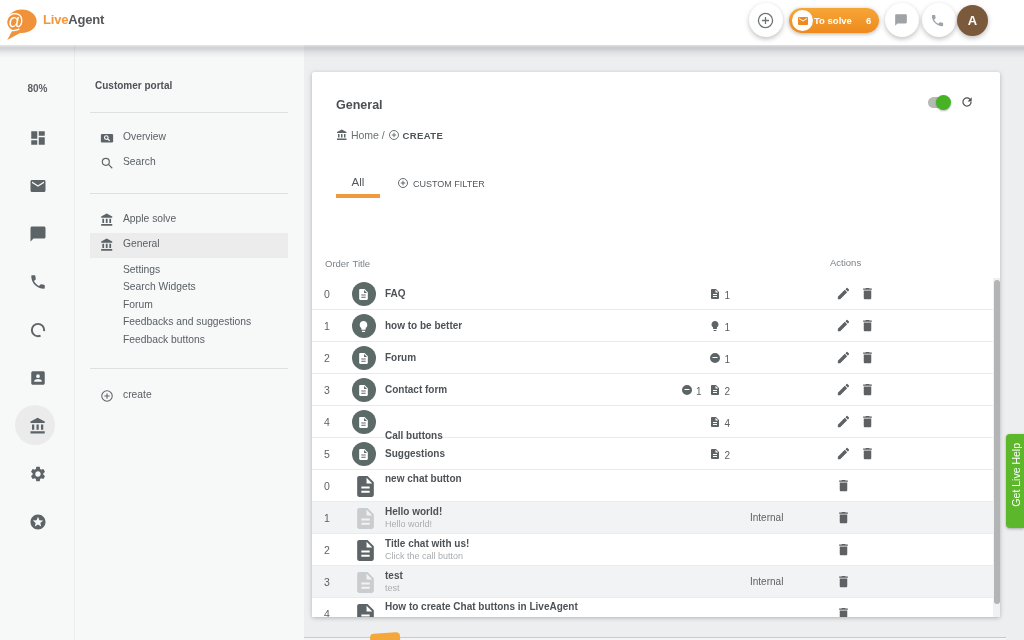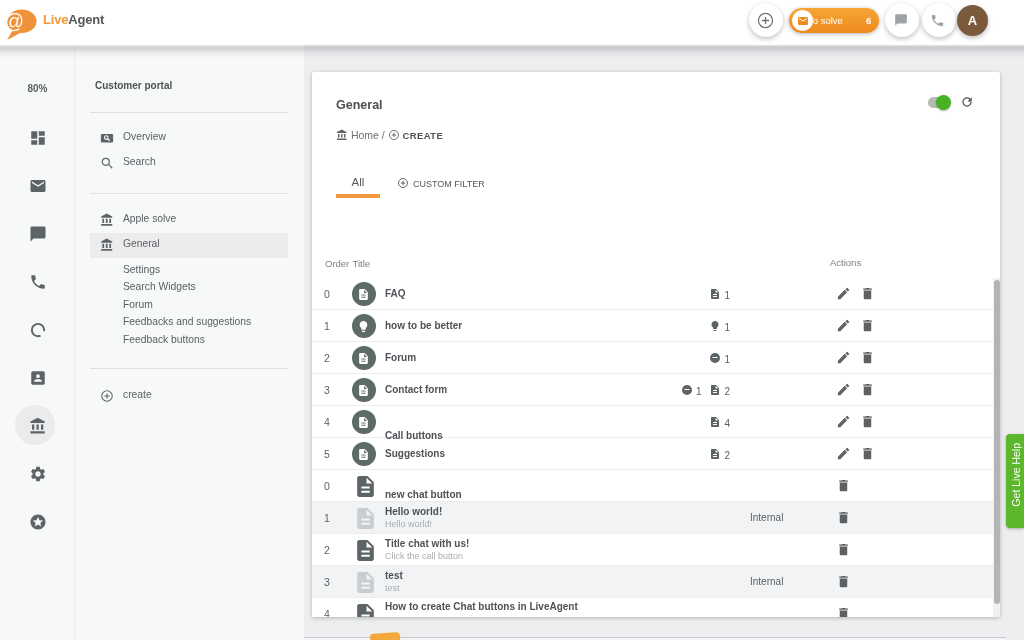--- a/index.html
+++ b/index.html
@@ -10,21 +10,21 @@
 
 #header { position:absolute; left:0; top:0; width:1024px; height:45px; background:#fff; z-index:30; }
 #hshadow { position:absolute; left:0; top:45px; width:1024px; height:13px; background:linear-gradient(rgba(100,102,108,.10), rgba(95,97,104,.27) 22%, rgba(120,122,128,.10) 60%, rgba(150,152,160,0)); z-index:29; }
 #logo { position:absolute; left:0px; top:0px; }
 #logotext { position:absolute; left:43px; top:12px; font-size:13px; font-weight:bold; color:#55575a; letter-spacing:-0.2px; }
 #logotext .lv { color:#f2973a; }
 .hbtn { position:absolute; top:3px; width:34px; height:34px; border-radius:50%; background:#fff; box-shadow:0 2px 5px rgba(0,0,0,.25); }
 #pill { position:absolute; left:789px; top:8px; width:90px; height:25px; border-radius:13px; background:linear-gradient(#f6a637,#ee8a1e); box-shadow:0 1px 4px rgba(0,0,0,.3); }
 #pill .wc { position:absolute; left:3px; top:2px; width:21px; height:21px; border-radius:50%; background:#fff; }
 #pill .wc svg { position:absolute; left:4.5px; top:4.5px; }
-#pill .t { position:absolute; left:19px; top:6.5px; font-size:9.5px; font-weight:normal; color:#fff; }
+#pill .t { position:absolute; left:25px; top:6.5px; font-size:9.5px; font-weight:bold; color:#fff; }
 #pill .n { position:absolute; left:77px; top:6.5px; font-size:9.5px; font-weight:bold; color:#fff; }
 #avatar { position:absolute; left:957px; top:5px; width:31px; height:31px; border-radius:50%; box-shadow:0 2px 5px rgba(0,0,0,.25); background:#7b5a3b; color:#fff; font-size:13px; font-weight:bold; text-align:center; line-height:31px; }
 
 
 #sidebar { position:absolute; left:0; top:45px; width:75px; height:595px; background:#f7f8f8; border-right:1px solid #eceded; }
 #pct { position:absolute; left:0; top:83px; width:75px; text-align:center; font-size:10px; font-weight:bold; color:#5c6164; }
 .sic { position:absolute; left:0; width:75px; text-align:center; }
 .sic svg { vertical-align:middle; }
 #hl { position:absolute; left:15px; top:405px; width:40px; height:40px; border-radius:50%; background:#ebebec; }
 
@@ -266,21 +266,21 @@
             <path d="M3 17.25V21h3.75L17.81 9.94l-3.75-3.75L3 17.25zM20.71 7.04c.39-.39.39-1.02 0-1.41l-2.34-2.34a.9959.9959 0 00-1.41 0l-1.83 1.83 3.75 3.75 1.83-1.83z"></path>
           </svg><svg width="15" height="15" viewBox="0 0 24 24" fill="#5d6164">
             <path d="M6 19c0 1.1.9 2 2 2h8c1.1 0 2-.9 2-2V7H6v12zM19 4h-3.5l-1-1h-5l-1 1H5v2h14V4z"></path>
           </svg></span>
       </div>
       <div class="row" style="top:192px;">
         <span class="ord" style="top:10px">0</span>
         <svg class="dic" width="25" height="25" viewBox="0 0 24 24" fill="#5d6467">
           <path d="M14 2H6c-1.1 0-2 .9-2 2v16c0 1.1.9 2 2 2h12c1.1 0 2-.9 2-2V8l-6-6zm2 16H8v-2h8v2zm0-4H8v-2h8v2zm-3-5V3.5L18.5 9H13z"></path>
         </svg>
-        <span class="ttl" style="top:19px">new chat button</span>
+        <span class="ttl" style="top:3px">new chat button</span>
         <span class="act"><svg width="15" height="15" viewBox="0 0 24 24" fill="#5d6164">
             <path d="M6 19c0 1.1.9 2 2 2h8c1.1 0 2-.9 2-2V7H6v12zM19 4h-3.5l-1-1h-5l-1 1H5v2h14V4z"></path>
           </svg></span>
       </div>
       <div class="row" style="top:224px;background:#f2f3f4;">
         <span class="ord" style="top:10px">1</span>
         <svg class="dic" width="25" height="25" viewBox="0 0 24 24" fill="#c9cdd0">
           <path d="M14 2H6c-1.1 0-2 .9-2 2v16c0 1.1.9 2 2 2h12c1.1 0 2-.9 2-2V8l-6-6zm2 16H8v-2h8v2zm0-4H8v-2h8v2zm-3-5V3.5L18.5 9H13z"></path>
         </svg>
         <span class="ttl2">Hello world!</span>

